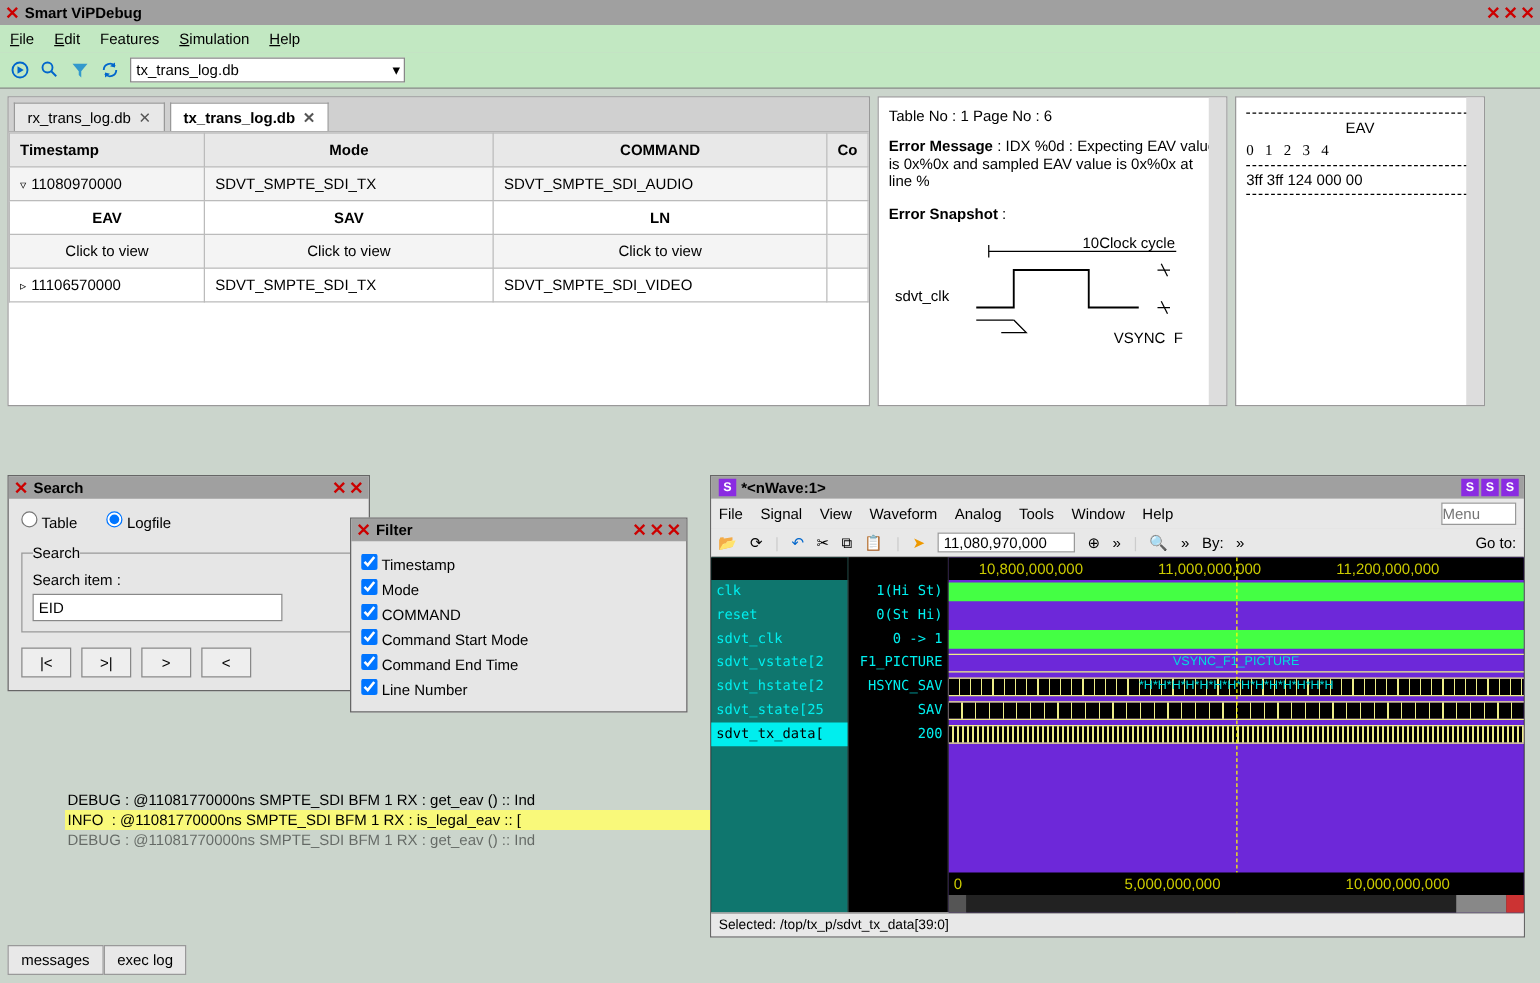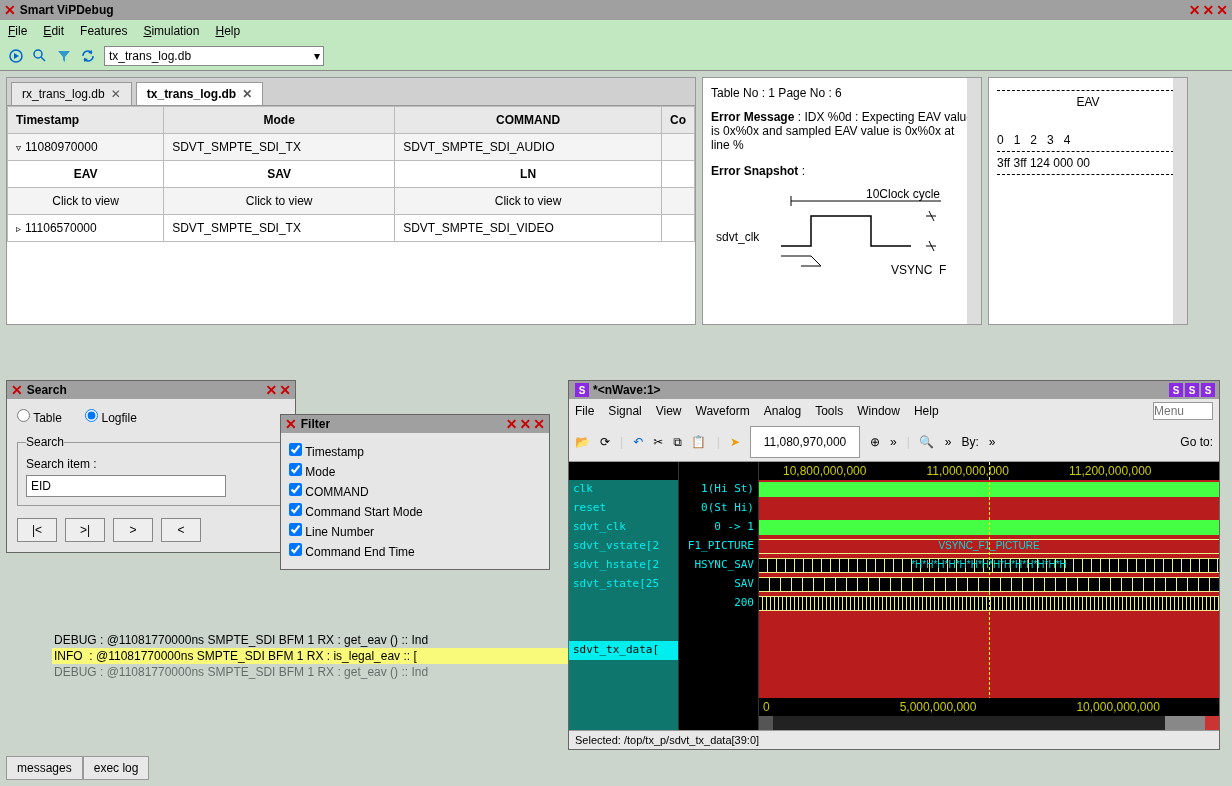--- a/index.html
+++ b/index.html
@@ -54,27 +54,27 @@
 .bottom-tabs { position: absolute; left: 6px; top: 756px; display: flex; }
 .bottom-tab { border: 1px solid #999; padding: 4px 10px; background: #e8e8e8; cursor: pointer; }
 
 .nwave { position: absolute; left: 568px; top: 380px; width: 652px; height: 370px; background: #d8d8d8; border: 1px solid #666; display: flex; flex-direction: column; }
 .nwave .nw-title { background: #a0a0a0; height: 18px; display: flex; align-items: center; padding: 0 4px; font-weight: bold; }
 .nwave .nw-title .sicon { background: #8a2be2; color: #fff; width: 14px; height: 14px; font-size: 10px; display: inline-flex; align-items: center; justify-content: center; margin-left: 2px; }
 .nwave .nw-menu { background: #e8e8e8; padding: 3px 6px; display: flex; gap: 14px; font-size: 12px; align-items: center; }
 .nwave .nw-menu span { cursor: pointer; }
 .nwave .nw-menu input { width: 60px; height: 18px; border: 1px solid #999; margin-left: 4px; }
 .nwave .nw-tb { background: #e8e8e8; padding: 3px 6px; display: flex; gap: 10px; align-items: center; border-bottom: 1px solid #999; font-size: 12px; }
-.nwave .nw-tb input { width: 110px; height: 32px; border: 1px solid #999; text-align: center; padding: 0 4px; }
+.nwave .nw-tb input { width: 110px; height: 16px; border: 1px solid #999; text-align: left; padding: 0 4px; }
 .nw-body { flex: 1; display: flex; background: #000; }
 .sig-col { width: 110px; background: #0f766e; border-right: 1px solid #333; }
 .val-col { width: 80px; background: #000; border-right: 1px solid #333; text-align: right; }
-.wave-col { flex: 1; background: #b91c1c; position: relative; }
+.wave-col { flex: 1; background: #6d28d9; position: relative; }
 .sig-row { height: 19px; color: #0ee; font-family: monospace; font-size: 11px; padding: 2px 4px; white-space: nowrap; overflow: hidden; }
-.sig-row.sel { background: #0ee; color: #000; margin-top: 47px; }
+.sig-row.sel { background: #0ee; color: #000; }
 .ruler { height: 18px; background: #000; color: #cc0; font-family: monospace; font-size: 10px; padding: 2px 4px; white-space: nowrap; }
 .wave-row { height: 19px; position: relative; }
 .wave-green { position: absolute; top: 2px; bottom: 2px; left: 0; right: 0; background: #4f4; }
 .wave-box { position: absolute; top: 2px; bottom: 2px; left: 0; right: 0; border-top: 1px solid #ee8; border-bottom: 1px solid #ee8; color: #0dd; font-size: 10px; text-align: center; }
 .cursor-line { position: absolute; top: 0; bottom: 0; border-left: 1px dashed #ff0; left: 50%; }
 .nw-bottom-ruler { height: 18px; background: #000; color: #cc0; font-family: monospace; font-size: 10px; padding: 2px 4px; white-space: nowrap; }
 .nw-status { background: #e8e8e8; padding: 3px 6px; font-size: 11px; border-top: 1px solid #999; }
 .hsb { height: 14px; background: #333; display: flex; }
 .hsb .arrow { width: 14px; background: #555; }
 .hsb .thumb { flex: 0 0 40px; background: #888; }
@@ -199,21 +199,21 @@
         <line x1="70" y1="70" x2="100" y2="70" stroke="#000"></line>
         <polyline points="100,70 110,80 90,80" fill="none" stroke="#000"></polyline>
       </svg>
     </div>
     <div class="scroll-v"></div>
   </div>
 
   <div class="right-panel">
     <div class="dashed"></div>
     <div style="text-align:center;">EAV</div>
-    <div style="margin-top:24px;white-space:pre;">0   1   2   3   4</div>
+    <div style="margin-top:4px;white-space:pre;font-family:Liberation Serif, serif;">0   1   2   3   4</div>
     <div class="dashed"></div>
     <div style="white-space:pre;">3ff 3ff 124 000 00</div>
     <div class="dashed"></div>
     <div class="scroll-v"></div>
   </div>
 </div>
 
 <div class="search-window">
   <div class="titlebar" style="height:18px;">
     <span class="close-x">✕</span>
@@ -248,22 +248,22 @@
       <span class="close-x">✕</span>
       <span class="close-x">✕</span>
       <span class="close-x">✕</span>
     </div>
   </div>
   <div class="filter-body">
     <div class="row"><label><input type="checkbox" checked="" style=""> <span>Timestamp</span></label></div>
     <div class="row"><label><input type="checkbox" checked="" style=""> <span>Mode</span></label></div>
     <div class="row"><label><input type="checkbox" checked="" style=""> <span>COMMAND</span></label></div>
     <div class="row"><label><input type="checkbox" checked="" style=""> <span>Command Start Mode</span></label></div>
+    <div class="row"><label><input type="checkbox" checked="" style=""> <span>Command End Time</span></label></div>
     <div class="row"><label><input type="checkbox" checked="" style=""> <span>Line Number</span></label></div>
-    <div class="row"><label><input type="checkbox" checked="" style=""> <span>Command End Time</span></label></div>
   </div>
 </div>
 
 <div class="log-area">
   <div class="log-line">DEBUG : @11081770000ns SMPTE_SDI BFM 1 RX : get_eav () :: Ind</div>
   <div class="log-line hl">INFO  : @11081770000ns SMPTE_SDI BFM 1 RX : is_legal_eav :: [</div>
   <div class="log-line" style="opacity:0.5;">DEBUG : @11081770000ns SMPTE_SDI BFM 1 RX : get_eav () :: Ind</div>
 </div>
 
 <div class="bottom-tabs">

